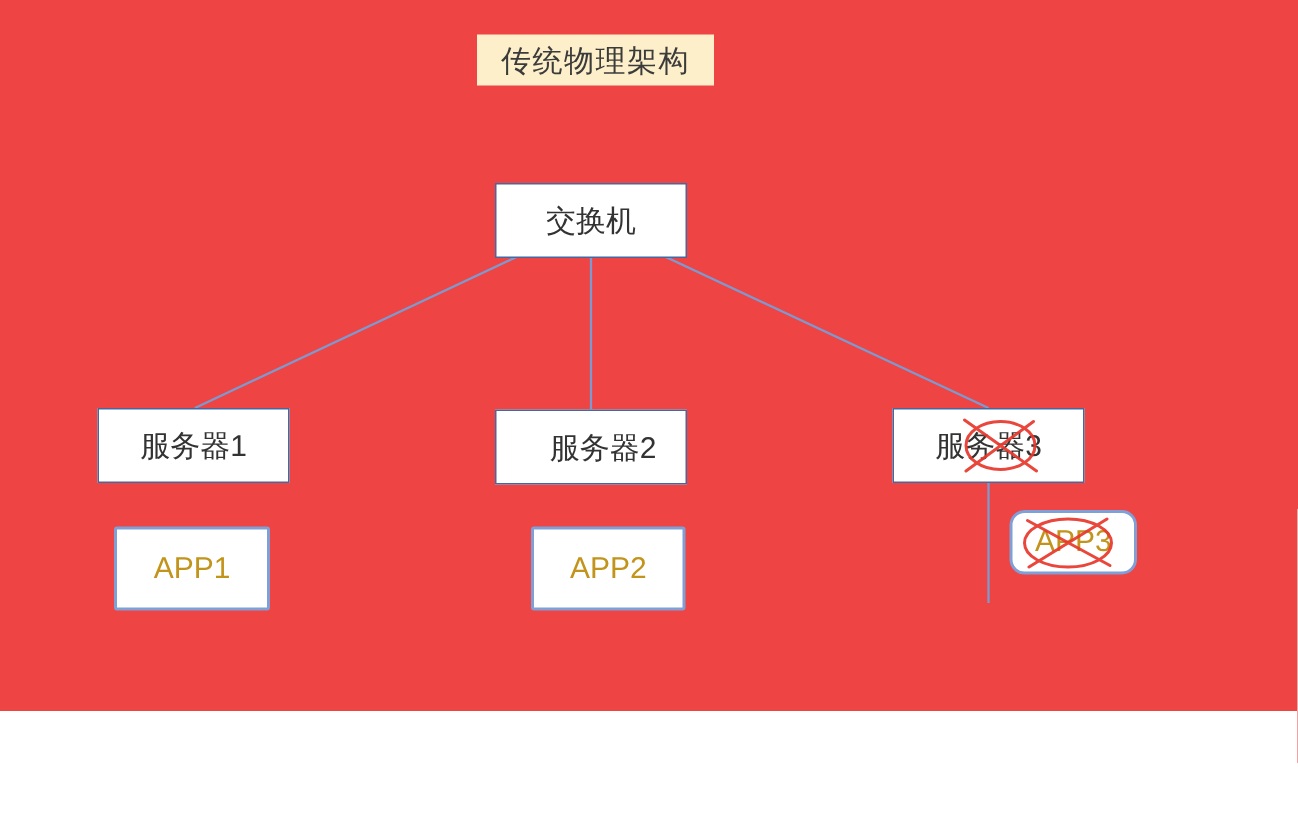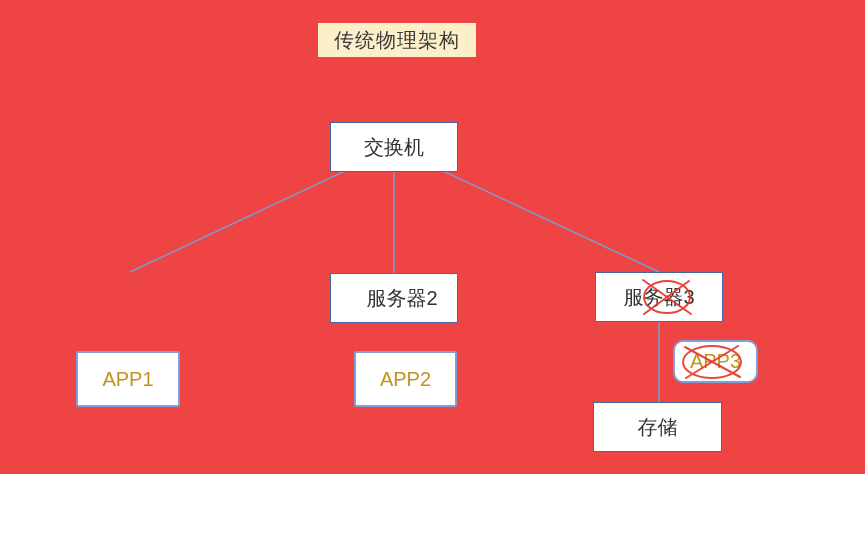--- a/index.html
+++ b/index.html
@@ -83,32 +83,32 @@
   </svg>
 
   <div class="title-banner">
     <span class="label">传统物理架构</span>
   </div>
 
   <div class="node switch">
     <span class="label">交换机</span>
   </div>
 
+  <div class="node server1">
+    <span class="label">服务器1</span>
+  </div>
 
   <div class="node server2">
     <span class="label">服务器2</span>
   </div>
 
   <div class="node server3">
     <span class="label">服务器3</span>
   </div>
 
-  <div class="node storage">
-    <span class="label">存储</span>
-  </div>
 
   <div class="app app1">
     <span class="label">APP1</span>
   </div>
 
   <div class="app app2">
     <span class="label">APP2</span>
   </div>
 
   <div class="app app3">

